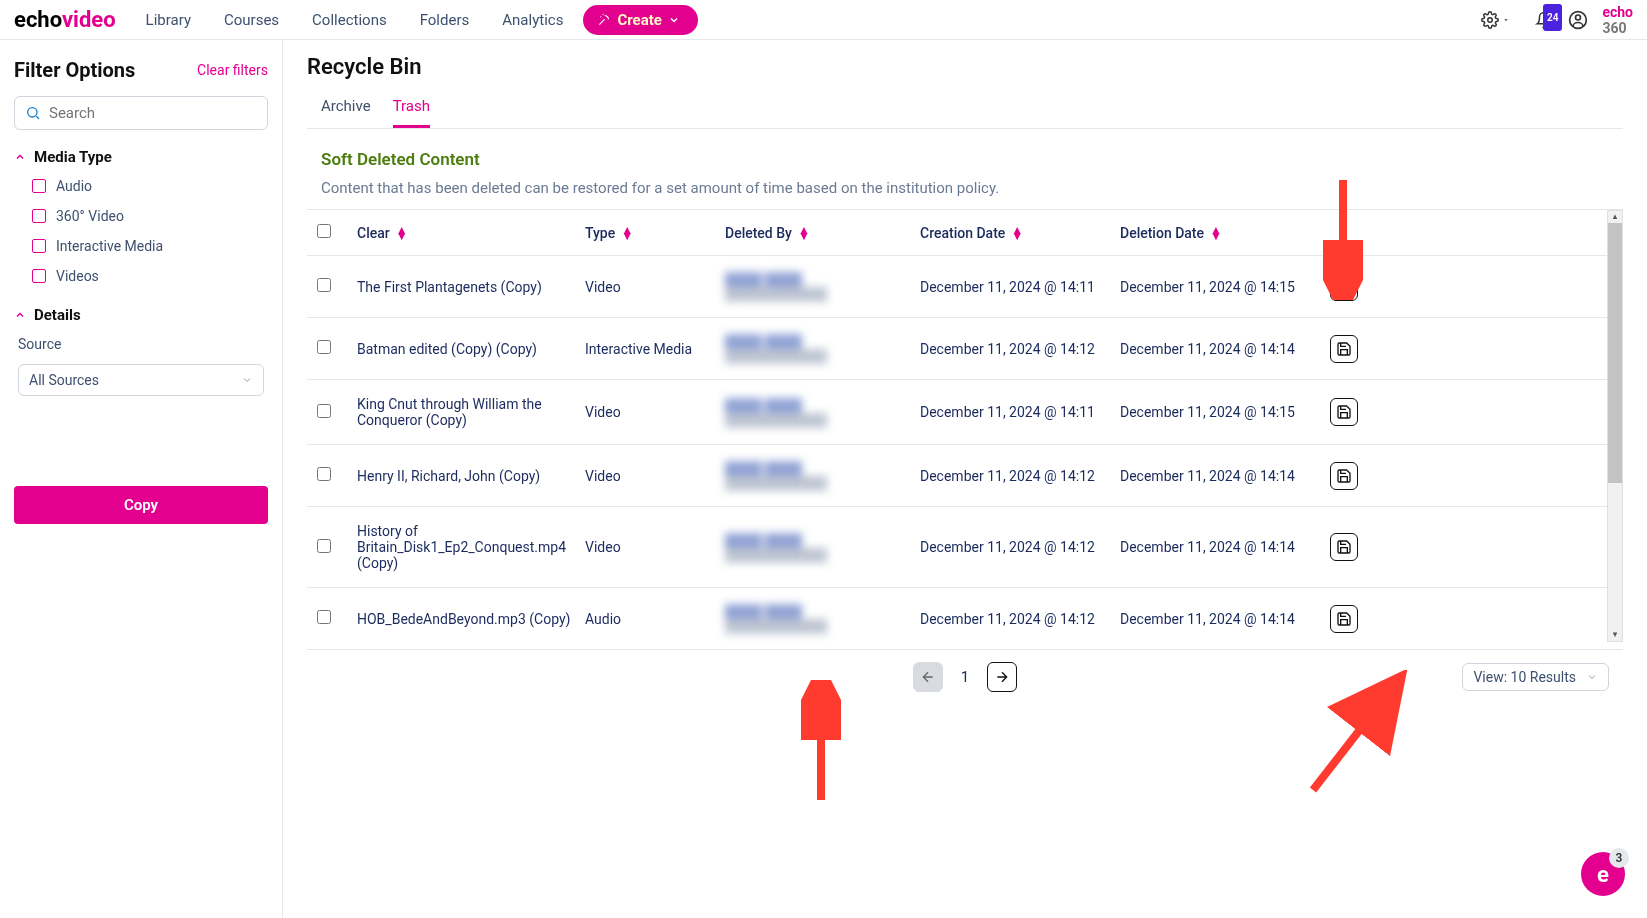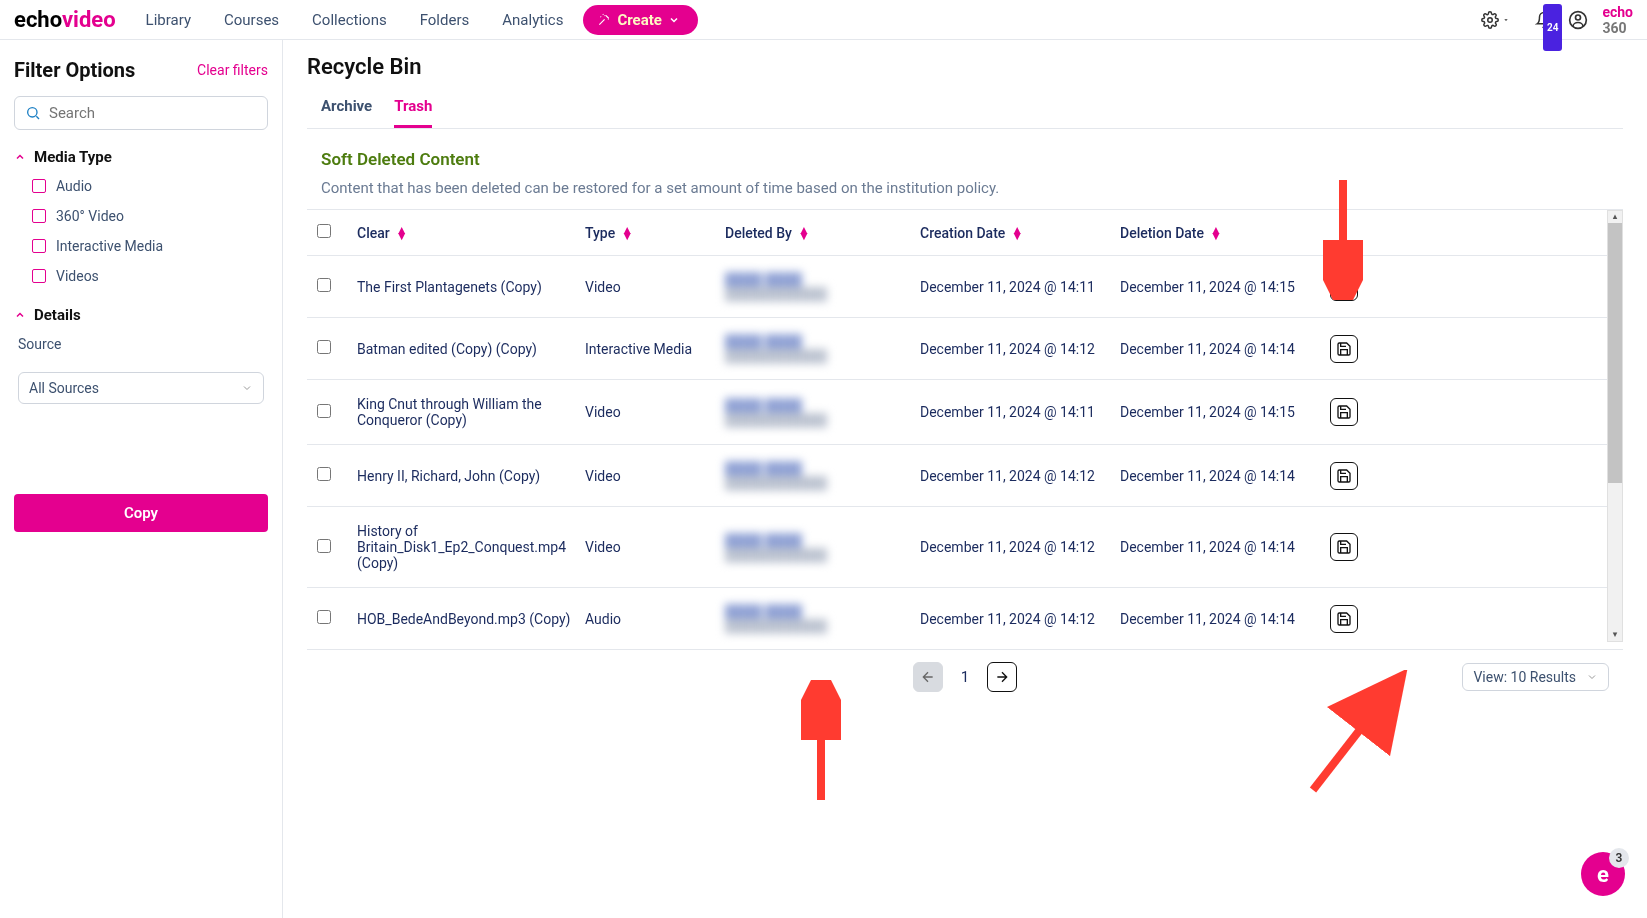--- a/index.html
+++ b/index.html
@@ -9,48 +9,48 @@
 .topnav { display:flex; align-items:center; height:40px; padding:0 14px; border-bottom:1px solid #e4e7ec; }
 .logo { font-weight:700; font-size:22px; }
 .logo .e1 { color:#000; }
 .logo .e2 { color:#e4008f; }
 .navlinks { display:flex; gap:33px; margin-left:30px; }
 .navlinks span { font-size:15px; color:#3d516f; cursor:pointer; }
 .create-btn { margin-left:20px; background:#e4008f; color:#fef9c3; border:none; border-radius:20px; padding:6px 18px 6px 14px; font-size:15px; font-weight:700; display:flex; align-items:center; gap:6px; cursor:pointer; }
 .topnav .spacer { flex:1; }
 .topicons { display:flex; align-items:center; gap:14px; }
 .topicons .ic { width:20px; height:20px; display:flex; align-items:center; justify-content:center; color:#3a3a3a; cursor:pointer; position:relative; }
-.topicons .badge { position:absolute; top:-6px; right:-8px; background:#4a22e0; color:#fff; font-size:10px; padding:18px 4px; border-radius:3px; font-weight:600; }
+.topicons .badge { position:absolute; top:-6px; right:-8px; background:#4a22e0; color:#fff; font-size:10px; padding:8px 4px; border-radius:3px; font-weight:600; }
 .logo2 { font-size:14px; font-weight:700;}
 .logo2 span:first-child{ color:#e4008f;} .logo2 span:last-child{color:#777;}
 
 
 .layout { display:flex; height:878px; }
 .sidebar { width:283px; border-right:1px solid #e4e7ec; padding:18px 14px; }
 .main { flex:1; padding:14px 24px 0 24px; position:relative; }
 
 
 .filter-head { display:flex; justify-content:space-between; align-items:center; margin-bottom:14px; }
 .filter-head h2 { font-size:20px; font-weight:700; color:#111; }
 .clear-link { color:#e4008f; font-size:14px; cursor:pointer; }
 .search-box { display:flex; align-items:center; border:1px solid #d0d5dd; border-radius:6px; padding:7px 10px; margin-bottom:18px; }
 .search-box input { border:none; outline:none; font-size:15px; flex:1; margin-left:8px; }
 .section-hdr { display:flex; align-items:center; gap:8px; font-weight:700; font-size:15px; color:#111; margin-bottom:12px; cursor:pointer;}
 .section-hdr .chev { color:#e4008f; }
 .check-list { margin-left:18px; margin-bottom:22px; }
 .check-item { display:flex; align-items:center; gap:10px; font-size:14px; color:#3d516f; margin-bottom:14px; }
 .check-item .cbx { width:14px; height:14px; border:1.5px solid #e4008f; border-radius:2px; }
-.src-lbl { font-size:14px; color:#3d516f; margin-bottom:20px; margin-left:4px;}
+.src-lbl { font-size:14px; color:#3d516f; margin-bottom:12px; margin-left:4px;}
 .select { border:1px solid #d0d5dd; border-radius:6px; padding:7px 10px; font-size:14px; color:#3d516f; display:flex; justify-content:space-between; align-items:center; margin-left:4px; margin-right:4px;}
 .apply-btn { width:100%; background:#e4008f; color:#fff; border:none; border-radius:4px; padding:10px; font-weight:600; font-size:15px; margin-top:90px; cursor:pointer; }
 
 
 .page-title { font-size:22px; font-weight:600; color:#111; margin-bottom:6px; }
 .tabs { display:flex; gap:22px; border-bottom:1px solid #e4e7ec; padding-left:14px; padding-top:12px; }
-.tab { font-size:15px; color:#3d516f; padding-bottom:10px; cursor:pointer; font-weight:700;}
+.tab { font-size:15px; color:#3d516f; padding-bottom:10px; cursor:pointer; font-weight:400;}
 .tab.active { color:#e4008f; border-bottom:3px solid #e4008f; }
 .sub-title { font-size:17px; font-weight:600; color:#4d7c0f; margin-top:20px; margin-left:14px; }
 .sub-desc { font-size:15px; color:#6b7b93; margin-top:10px; margin-left:14px; margin-bottom:12px;}
 
 .table-wrap { position:relative; border-top:1px solid #e4e7ec; }
 .table-scroll-fake { position:absolute; right:0; top:0; width:16px; height:432px; background:#f1f1f1; border:1px solid #e0e0e0;}
 .table-scroll-fake .thumb { background:#c3c3c3; width:100%; height:260px; }
 .table-scroll-fake .arr { height:12px; font-size:9px; text-align:center; color:#555;}
 
 .thead { display:flex; align-items:center; padding:14px 10px; border-bottom:1px solid #e4e7ec; font-size:14px; color:#1b2b5e; font-weight:500; }

